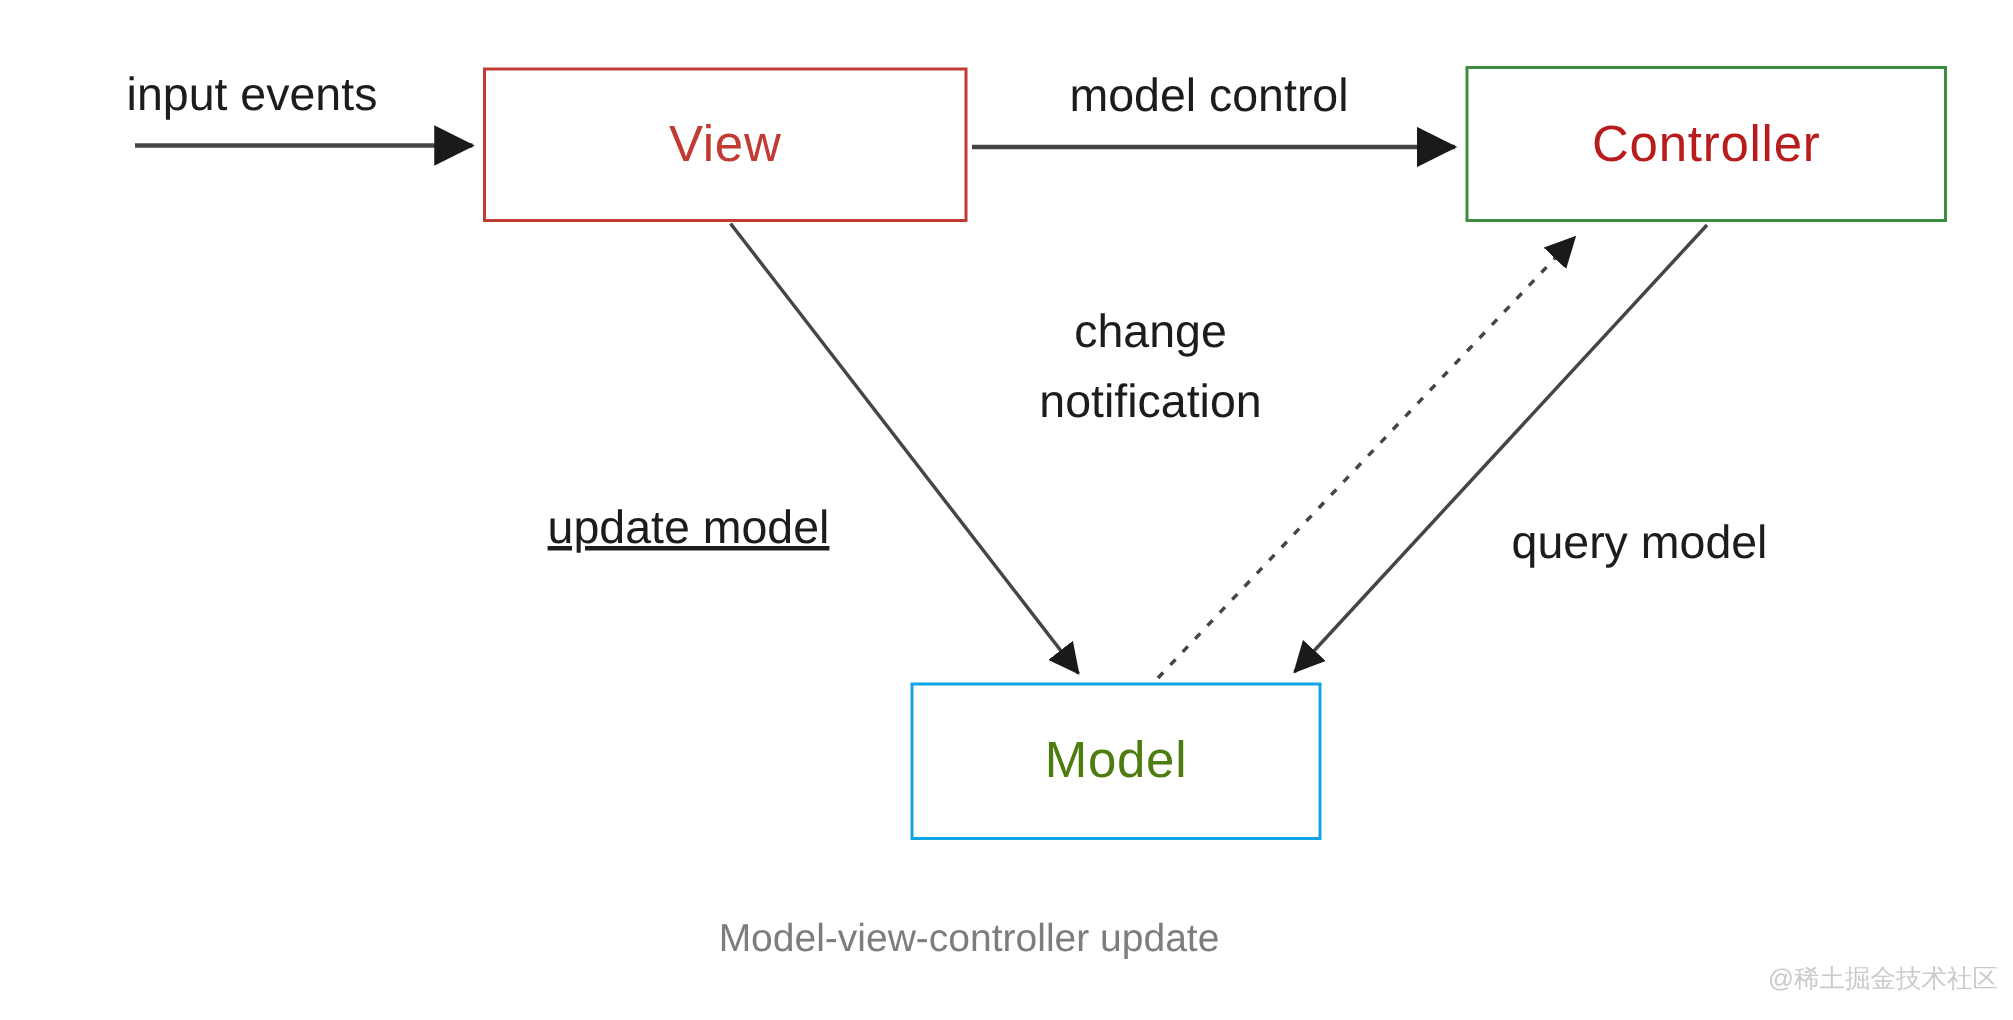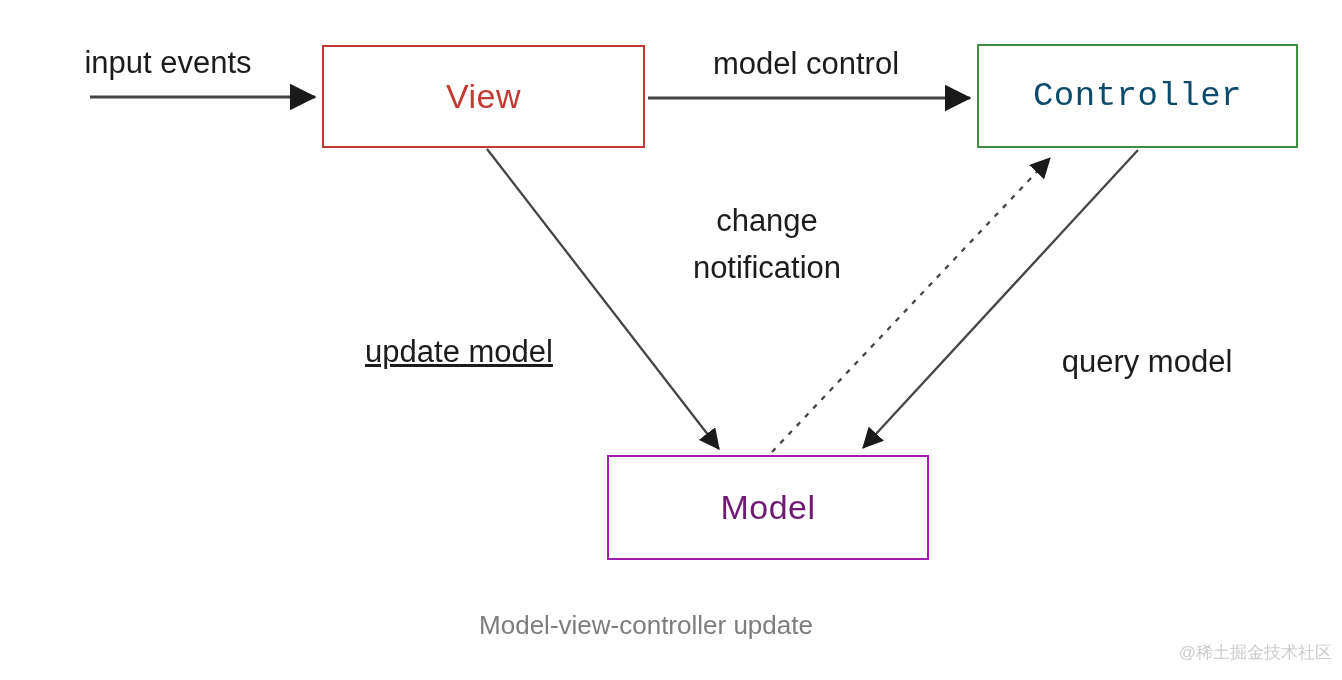--- a/index.html
+++ b/index.html
@@ -30,40 +30,40 @@
     box-sizing: border-box;
     font-size: 34px;
     letter-spacing: 0.5px;
   }
   .node-view {
     left: 322px; top: 45px; width: 323px; height: 103px;
     border: 2px solid #c23b33; color: #c23b33; align-items: center;
   }
   .node-controller {
     left: 977px; top: 44px; width: 321px; height: 104px;
-    border: 2px solid #3e8e41; color: #0c4a6e; font-family: Liberation Mono, monospace;
+    border: 2px solid #3e8e41; color: #b91c1c;
   }
   .node-model {
-    left: 607px; top: 455px; width: 322px; height: 105px;
-    border: 2px solid #a21caf; color: #701a75;
+    left: 607px; top: 455px; width: 274px; height: 105px;
+    border: 2px solid #0ea5e9; color: #4d7c0f;
   }
   .edge-label {
     position: absolute;
     transform: translateX(-50%);
     color: #1c1c1c;
     font-size: 31px;
     white-space: nowrap;
     text-align: center;
     line-height: 47px;
   }
   .lbl-input-events { left: 155px; top: 39px; margin-left: 13px; }
   .lbl-view-control { left: 806px; top: 40px; }
   .lbl-change-notification { left: 767px; top: 197px; }
   .lbl-update-model { left: 459px; top: 328px; text-decoration: underline; }
-  .lbl-query-model { left: 1147px; top: 338px; }
+  .lbl-query-model { left: 1093px; top: 338px; }
   .caption {
     position: absolute;
     left: 646px; top: 610px;
     transform: translateX(-50%);
     color: #7d7d7d;
     font-size: 26px;
     white-space: nowrap;
   }
   .watermark {
     position: absolute;

